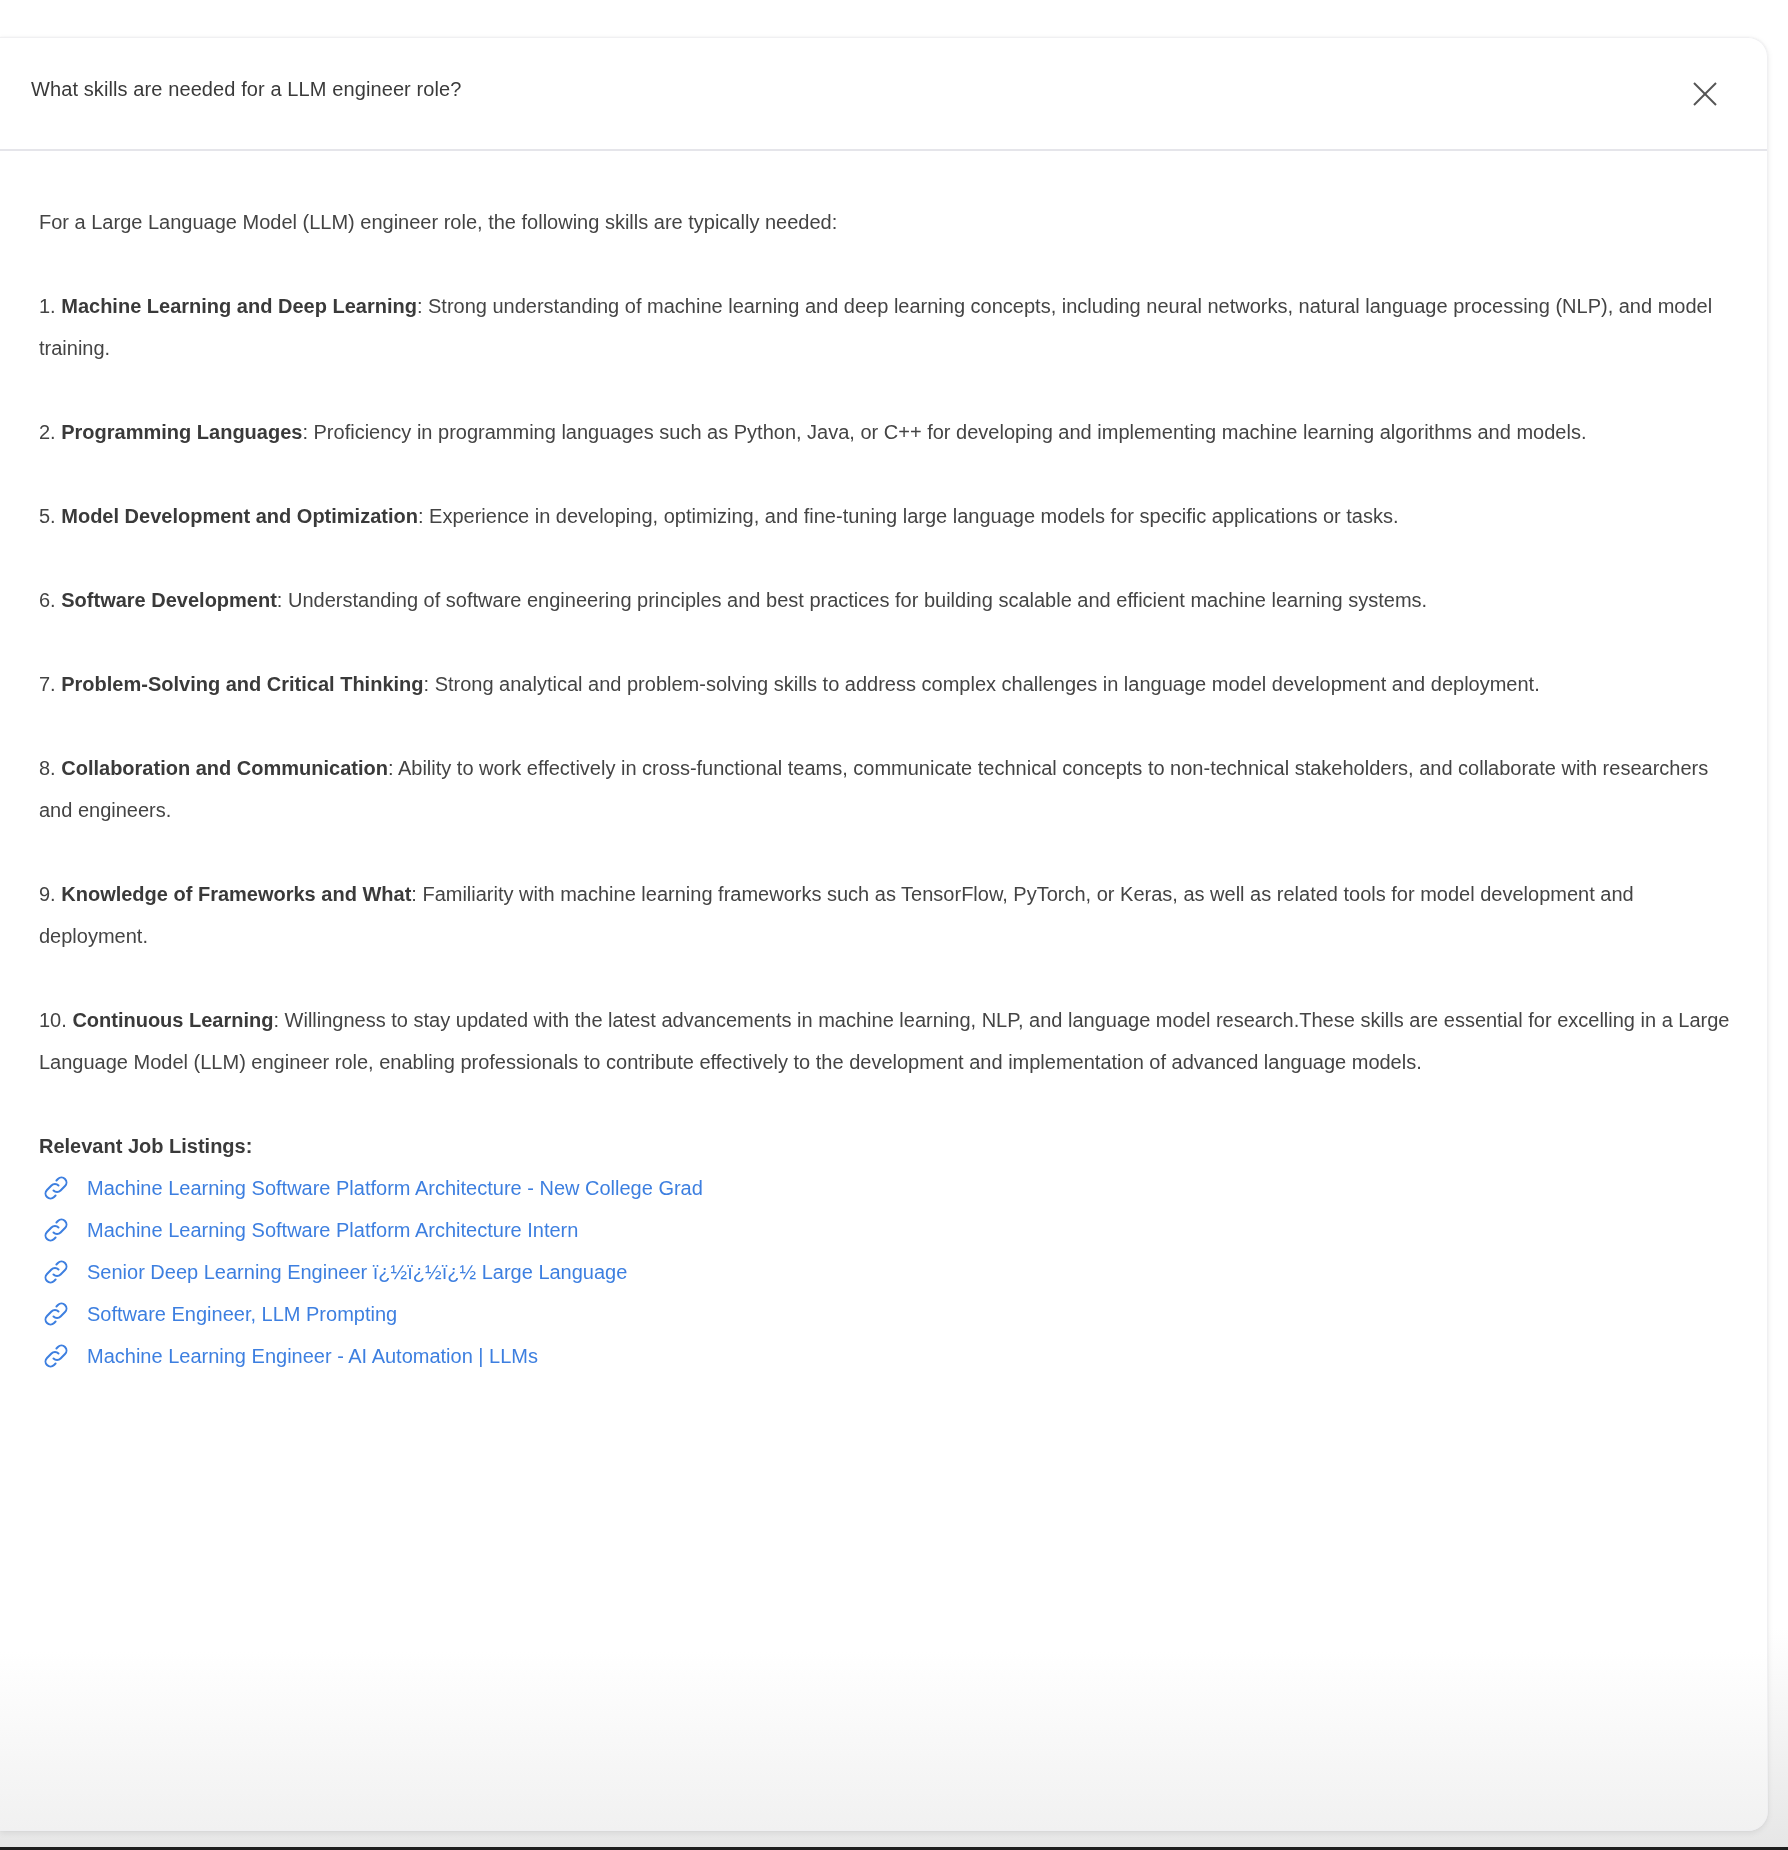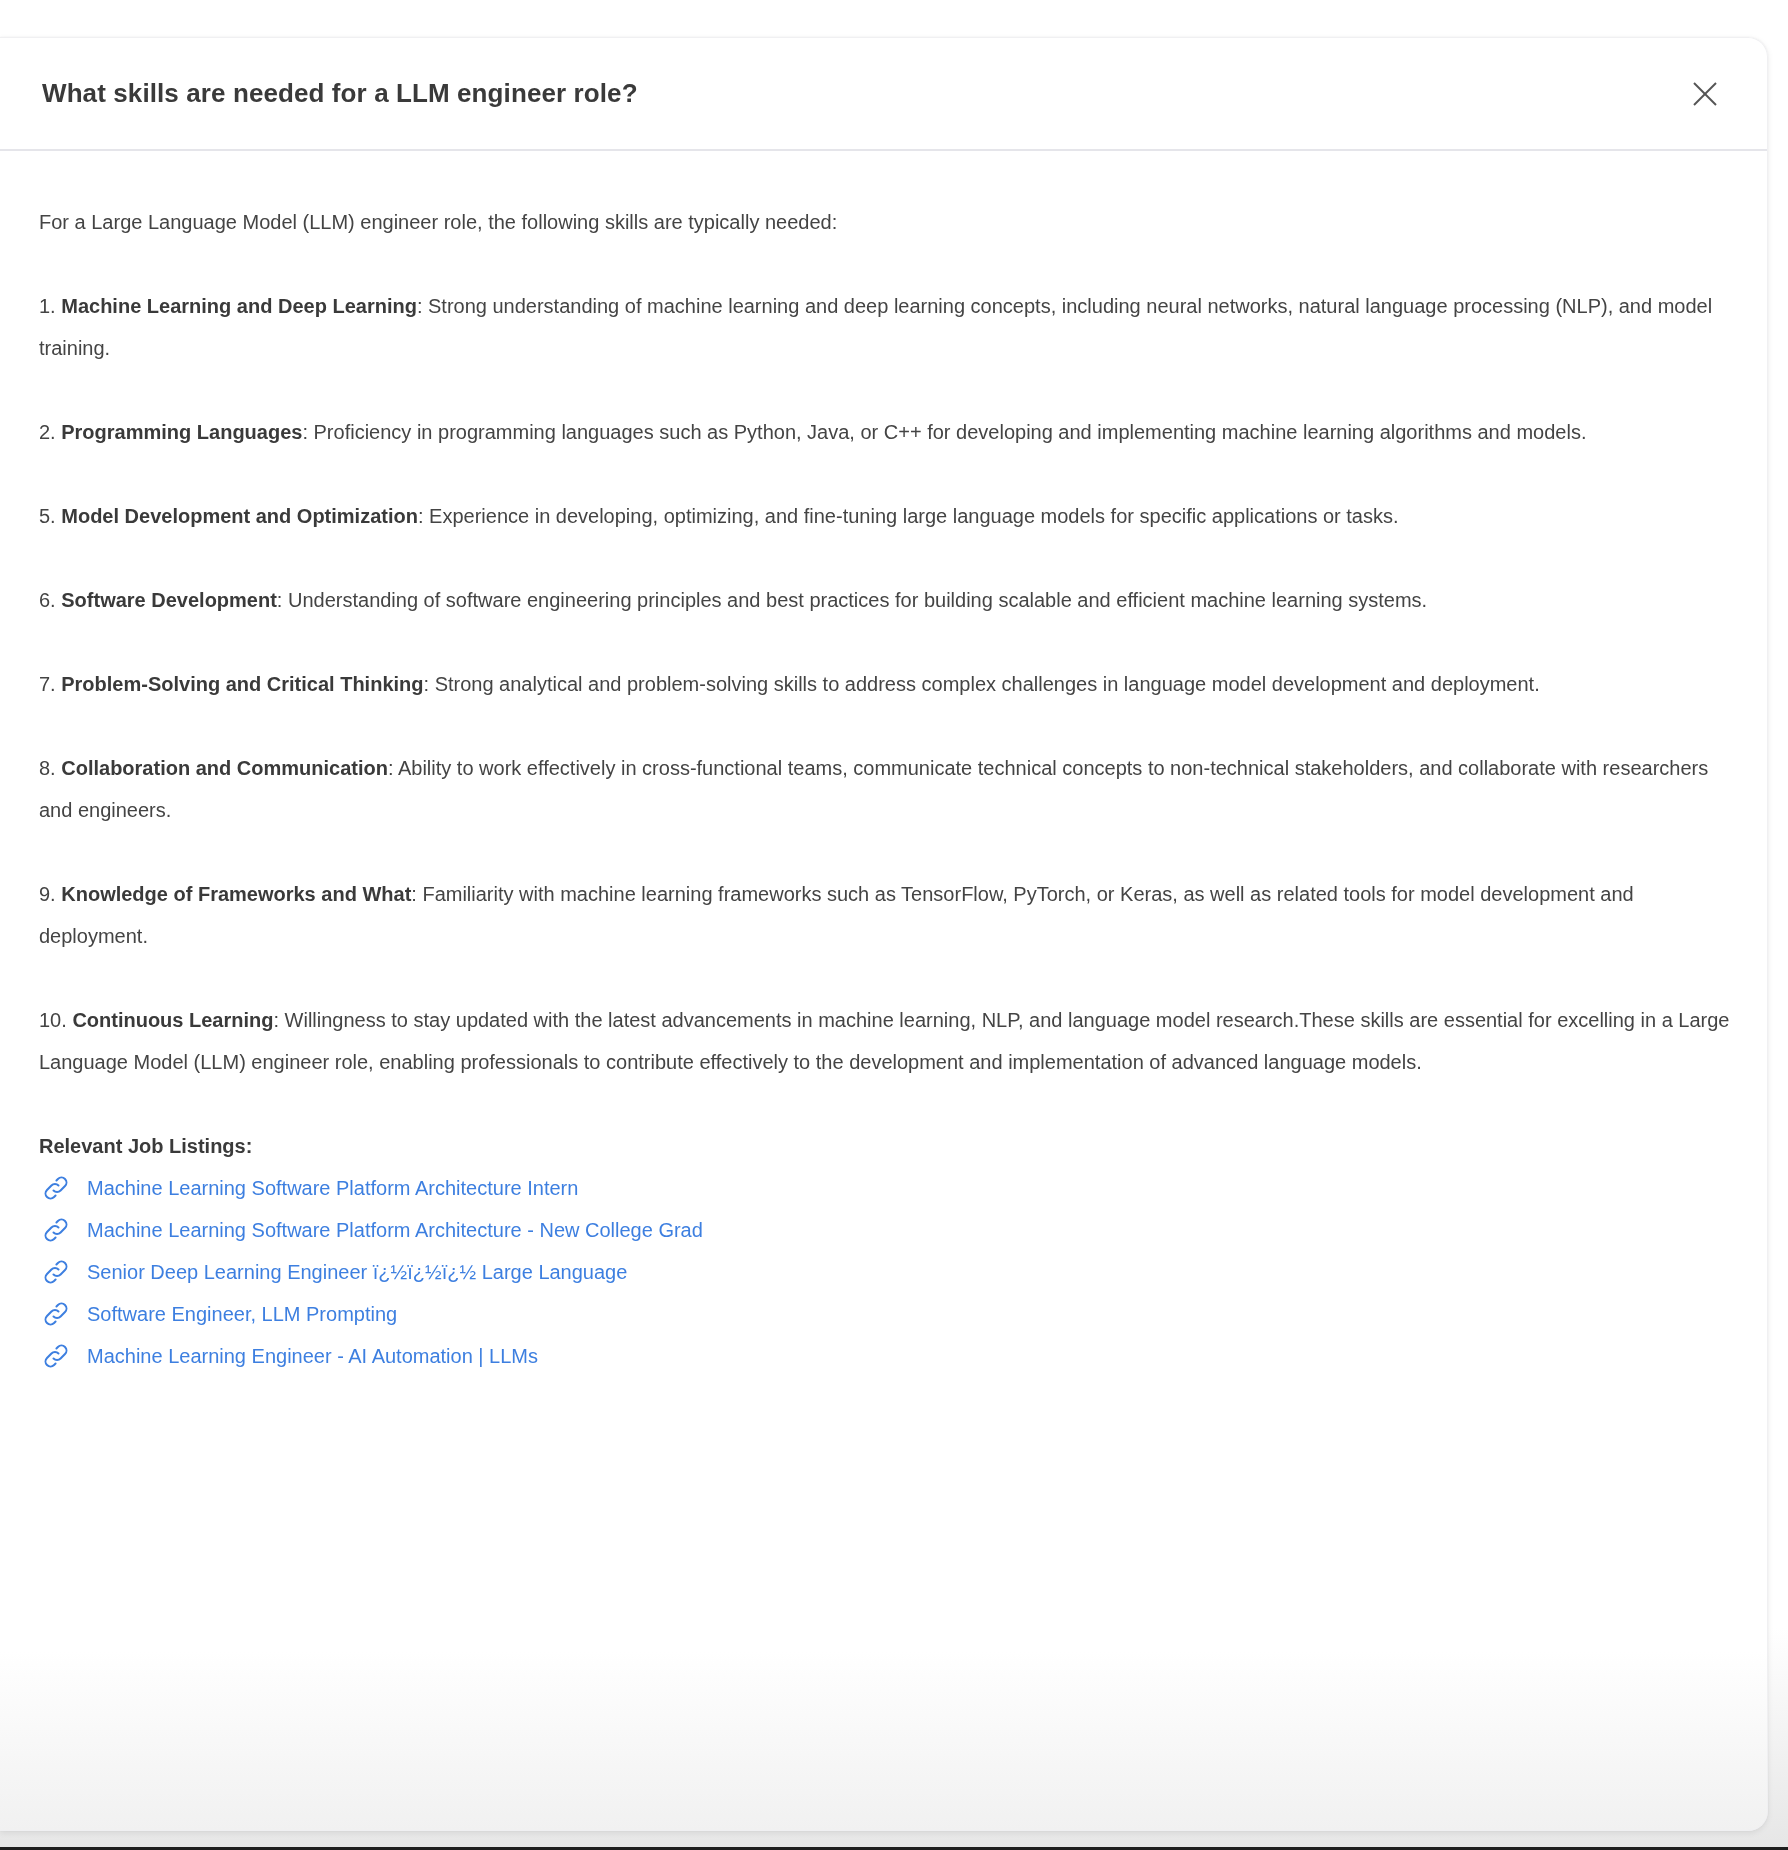--- a/index.html
+++ b/index.html
@@ -39,24 +39,24 @@
     box-sizing: border-box;
   }
   .modal-header {
     position: relative;
     height: 113px;
     border-bottom: 2px solid #e5e5ea;
     box-sizing: border-box;
   }
   .modal-title {
     position: absolute;
-    left: 42px;
+    left: 31px;
     top: 40px;
-    font-size: 26px;
-    font-weight: bold;
+    font-size: 20px;
+    font-weight: normal;
     color: #3a3a3a;
     letter-spacing: 0.1px;
   }
   .close-button {
     position: absolute;
     left: 1688px;
     top: 39px;
     width: 34px;
     height: 34px;
     cursor: pointer;
@@ -139,30 +139,30 @@
 
       <p class="jobs-heading">Relevant Job Listings:</p>
       <ul class="job-list">
         <li class="job-item">
           <span class="link-icon">
             <svg width="30" height="30" viewBox="0 0 24 24" fill="none" stroke="#3d7fe0" stroke-width="1.6" stroke-linecap="round" stroke-linejoin="round">
                 <path d="M10 14a4 4 0 0 0 5.66 0l3.54-3.54a4 4 0 0 0-5.66-5.66l-1.2 1.2"></path>
                 <path d="M14 10a4 4 0 0 0-5.66 0l-3.54 3.54a4 4 0 0 0 5.66 5.66l1.2-1.2"></path>
               </svg>
           </span>
-          <a class="job-link">Machine Learning Software Platform Architecture Intern</a>
+          <a class="job-link">Machine Learning Software Platform Architecture - New College Grad</a>
         </li>
         <li class="job-item">
           <span class="link-icon">
             <svg width="30" height="30" viewBox="0 0 24 24" fill="none" stroke="#3d7fe0" stroke-width="1.6" stroke-linecap="round" stroke-linejoin="round">
                 <path d="M10 14a4 4 0 0 0 5.66 0l3.54-3.54a4 4 0 0 0-5.66-5.66l-1.2 1.2"></path>
                 <path d="M14 10a4 4 0 0 0-5.66 0l-3.54 3.54a4 4 0 0 0 5.66 5.66l1.2-1.2"></path>
               </svg>
           </span>
-          <a class="job-link">Machine Learning Software Platform Architecture - New College Grad</a>
+          <a class="job-link">Machine Learning Software Platform Architecture Intern</a>
         </li>
         <li class="job-item">
           <span class="link-icon">
             <svg width="30" height="30" viewBox="0 0 24 24" fill="none" stroke="#3d7fe0" stroke-width="1.6" stroke-linecap="round" stroke-linejoin="round">
                 <path d="M10 14a4 4 0 0 0 5.66 0l3.54-3.54a4 4 0 0 0-5.66-5.66l-1.2 1.2"></path>
                 <path d="M14 10a4 4 0 0 0-5.66 0l-3.54 3.54a4 4 0 0 0 5.66 5.66l1.2-1.2"></path>
               </svg>
           </span>
           <a class="job-link">Senior Deep Learning Engineer ï¿½ï¿½ï¿½ Large Language</a>
         </li>

